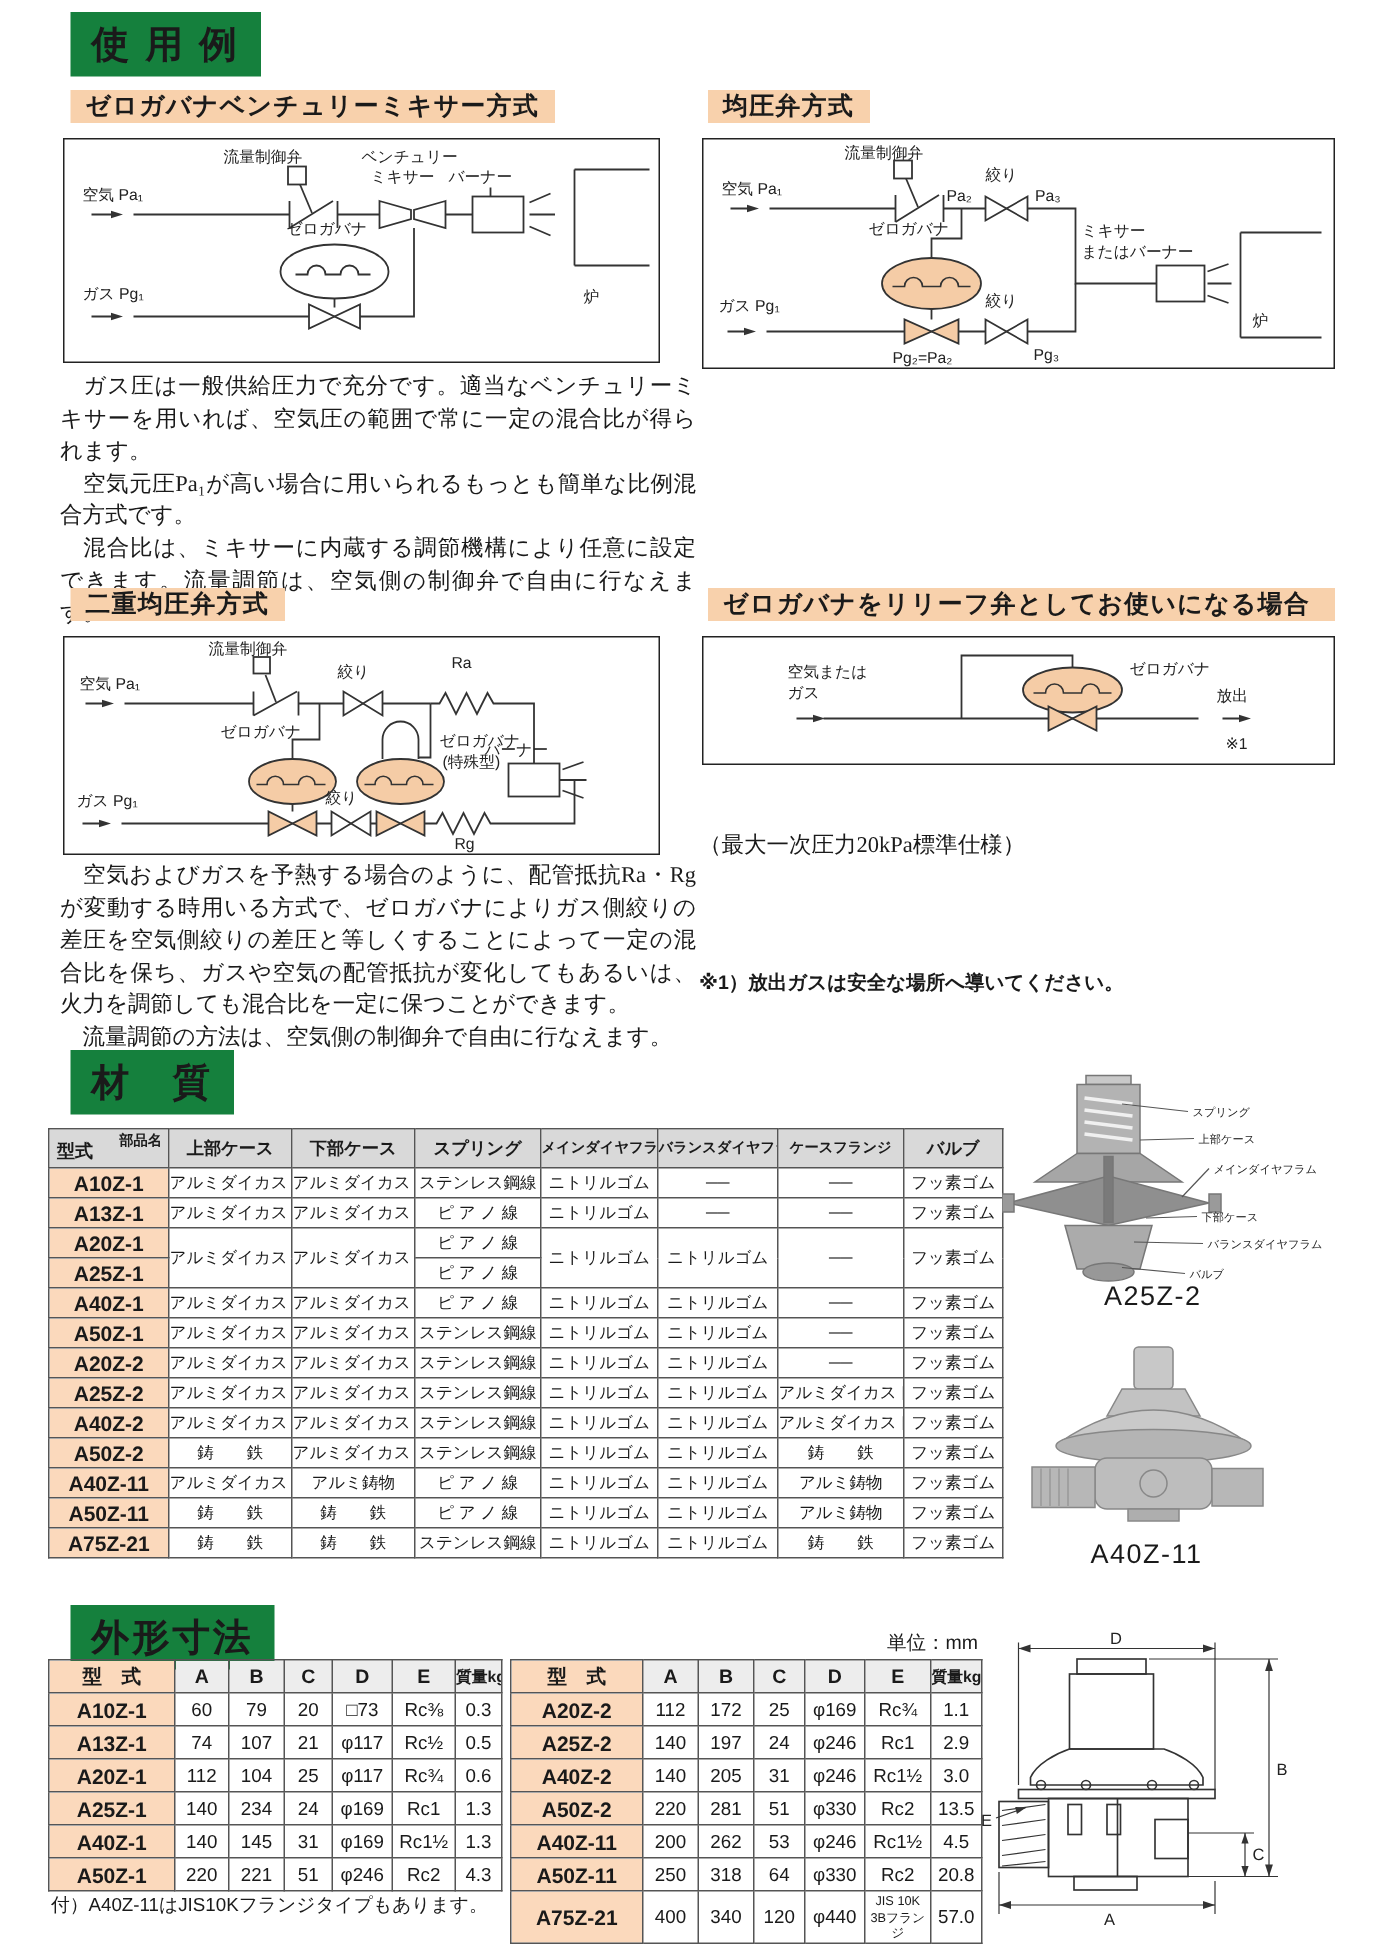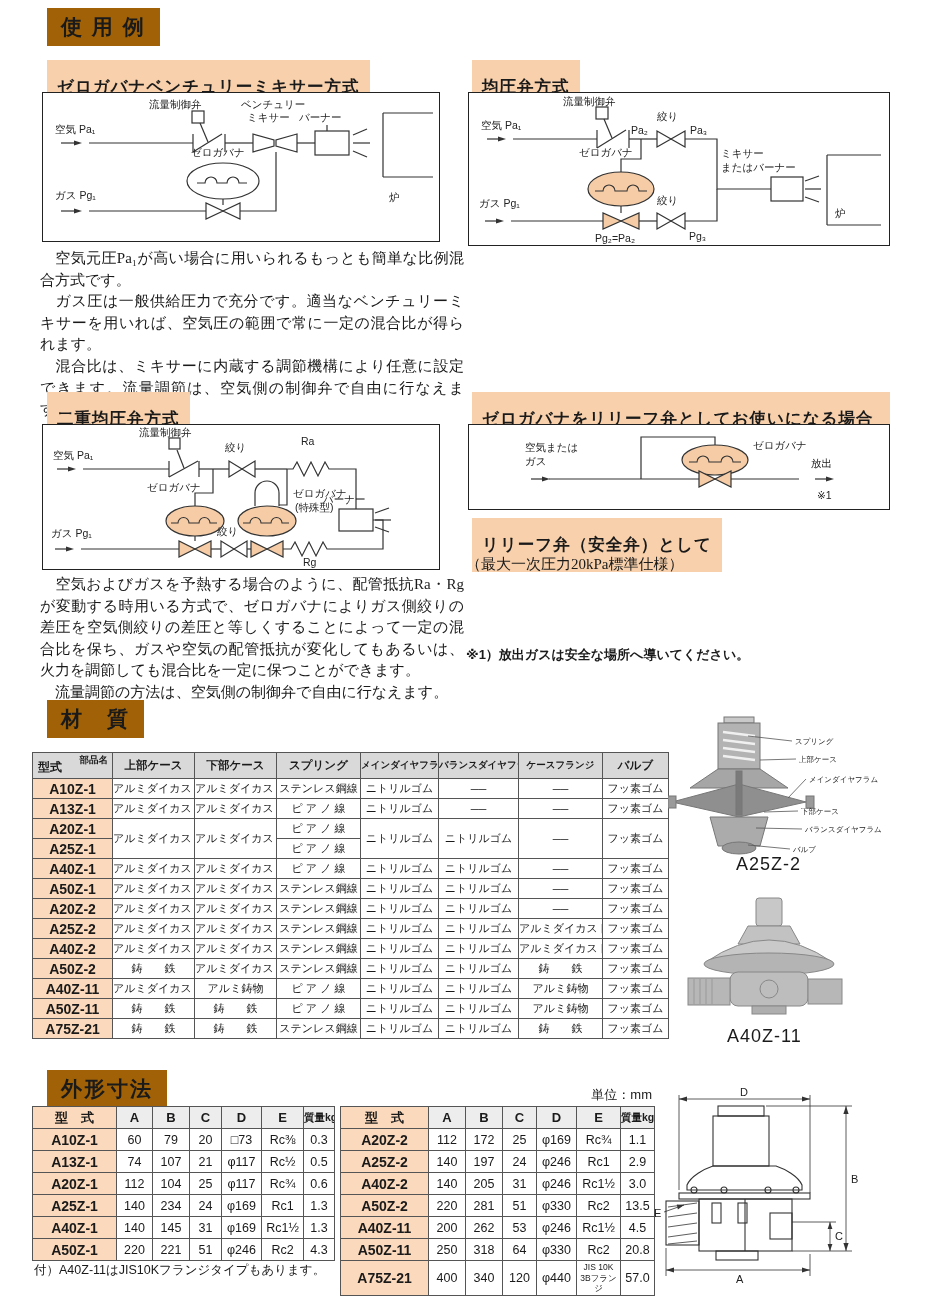--- a/index.html
+++ b/index.html
@@ -1,20 +1,20 @@
 <!DOCTYPE html>
 <html><head>
 <meta charset="utf-8">
 <style>
   html,body{margin:0;padding:0;background:#fff;}
   .page{position:relative;width:930px;height:1300px;background:#fff;overflow:hidden;
         font-family:"Liberation Sans","DejaVu Sans",sans-serif;color:#1a1a1a;}
   .abs{position:absolute;}
-  .big-head{background:#a16207;font-weight:bold;font-size:21px;padding:5px 14px;letter-spacing:2px;white-space:nowrap;}
-  .sec-head{background:#f8d1ac;font-weight:bold;font-size:16.5px;padding:16px 10px;letter-spacing:1px;white-space:nowrap;}
+  .big-head{background:#15803d;font-weight:bold;font-size:25px;padding:5px 14px;letter-spacing:2px;white-space:nowrap;}
+  .sec-head{background:#f8d1ac;font-weight:bold;font-size:16.5px;padding:0 10px;letter-spacing:1px;white-space:nowrap;}
   .dbox{border:1.5px solid #222;background:#fff;}
   .para-block{font-family:"Liberation Serif","DejaVu Serif",serif;font-size:15px;line-height:21.6px;text-align:justify;}
   .para-block p{margin:0;}
   .relief-note{font-size:13px;font-weight:bold;}
   .unit{font-size:13px;text-align:right;}
   .note-small{font-size:12.5px;}
   .caption{font-size:18px;letter-spacing:1px;}
   svg text{font-family:"Liberation Sans","DejaVu Sans",sans-serif;}
   
   .mat{border-collapse:collapse;table-layout:fixed;border:1.5px solid #222;}
@@ -84,22 +84,22 @@
       <text x="198" y="15">ベンチュリー</text>
       <text x="204" y="28">ミキサー</text>
       <text x="256" y="28">バーナー</text>
       <text x="148" y="63">ゼロガバナ</text>
       <text x="12" y="106">ガス Pg₁</text>
       <text x="346" y="108">炉</text>
     </g>
   </svg>
 
   <div class="abs para-block" style="left:40px;top:248px;width:424px">
+    <p>　ガス圧は一般供給圧力で充分です。適当なベンチュリーミキサーを用いれば、空気圧の範囲で常に一定の混合比が得られます。</p>
     <p>　空気元圧Pa₁が高い場合に用いられるもっとも簡単な比例混合方式です。</p>
-    <p>　ガス圧は一般供給圧力で充分です。適当なベンチュリーミキサーを用いれば、空気圧の範囲で常に一定の混合比が得られます。</p>
     <p>　混合比は、ミキサーに内蔵する調節機構により任意に設定できます。流量調節は、空気側の制御弁で自由に行なえます。</p>
   </div>
 
   <div class="abs sec-head" style="left:47px;top:392px">二重均圧弁方式</div>
 
   <svg class="abs dbox" style="left:42px;top:424px" width="396" height="144" viewBox="0 0 396 144">
     <g stroke="#333" stroke-width="1.2" fill="none">
       <line x1="14" y1="44" x2="25" y2="44"></line>
       <path d="M40,44 H126"></path>
       <line x1="126" y1="36" x2="126" y2="52"></line>
@@ -247,21 +247,20 @@
     </g>
     <g fill="#222" font-size="10.5">
       <text x="56" y="26">空気または</text>
       <text x="56" y="40">ガス</text>
       <text x="284" y="24">ゼロガバナ</text>
       <text x="342" y="42">放出</text>
       <text x="348" y="74">※1</text>
     </g>
   </svg>
 
-  <div class="abs sec-head" style="left:472px;top:518px">リリーフ弁（安全弁）として</div>
 
   <div class="abs para-block" style="left:466px;top:554px;width:426px">
     <p>（最大一次圧力20kPa標準仕様）</p>
   </div>
   <div class="abs relief-note" style="left:466px;top:646px">※1）放出ガスは安全な場所へ導いてください。</div>
 
   <div class="abs big-head" style="left:47px;top:700px">材　質</div>
 
   <table class="mat abs" style="left:32px;top:752px;width:636px">
     <colgroup>

